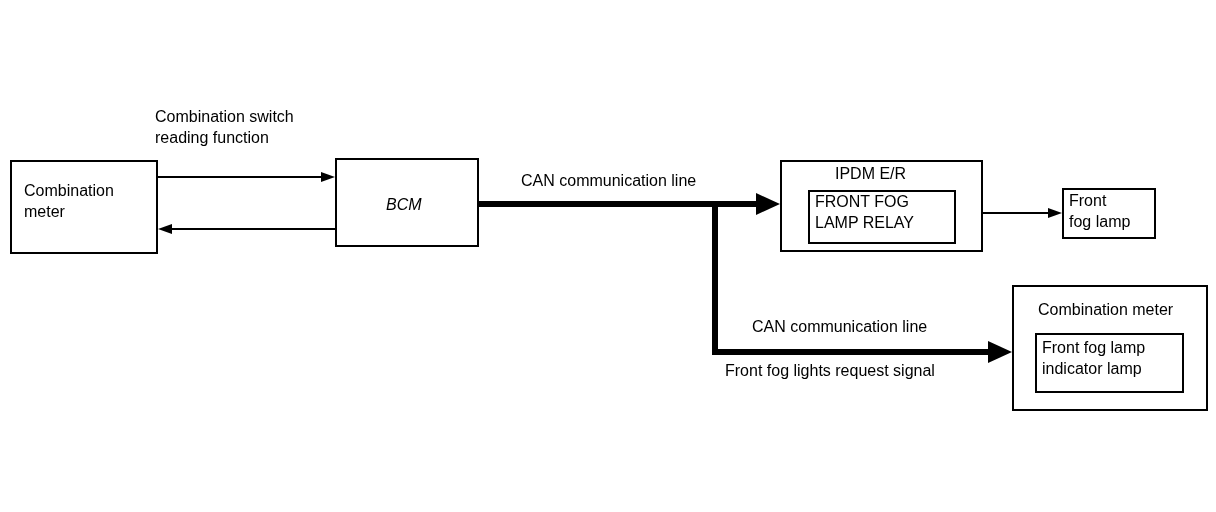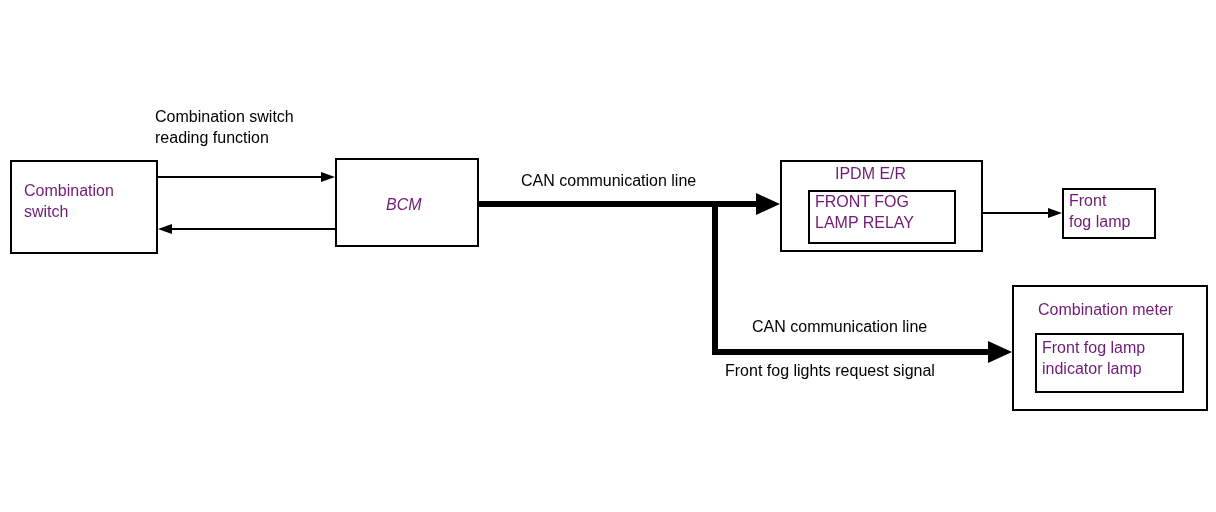--- a/index.html
+++ b/index.html
@@ -24,21 +24,21 @@
     position: absolute;
     border: 2px solid #000000;
     background: #ffffff;
     box-sizing: border-box;
   }
   .node-label {
     position: absolute;
     font-size: 16px;
     line-height: 21px;
     white-space: pre-line;
-    color: #701a75;
+    color: #000000;
   }
   .edge-label {
     position: absolute;
     font-size: 16px;
     line-height: 21px;
     white-space: pre-line;
     color: #000000;
   }
   .svg-layer {
     position: absolute;
@@ -106,21 +106,21 @@
     </g>
 
     <g>
       <line x1="956" y1="213" x2="1052" y2="213" stroke="#000000" stroke-width="2"></line>
       <polygon points="1062,213 1048,208 1048,218" fill="#000000"></polygon>
     </g>
   </svg>
 
   <div class="node" id="node-combination-switch"></div>
   <div class="node-label" id="label-combination-switch">Combination
-switch</div>
+meter</div>
 
   <div class="node" id="node-bcm"></div>
   <div class="node-label" id="label-bcm">BCM</div>
 
   <div class="node" id="node-ipdm"></div>
   <div class="node-label" id="label-ipdm">IPDM E/R</div>
 
   <div class="node" id="node-relay"></div>
   <div class="node-label" id="label-relay">FRONT FOG
 LAMP RELAY</div>

